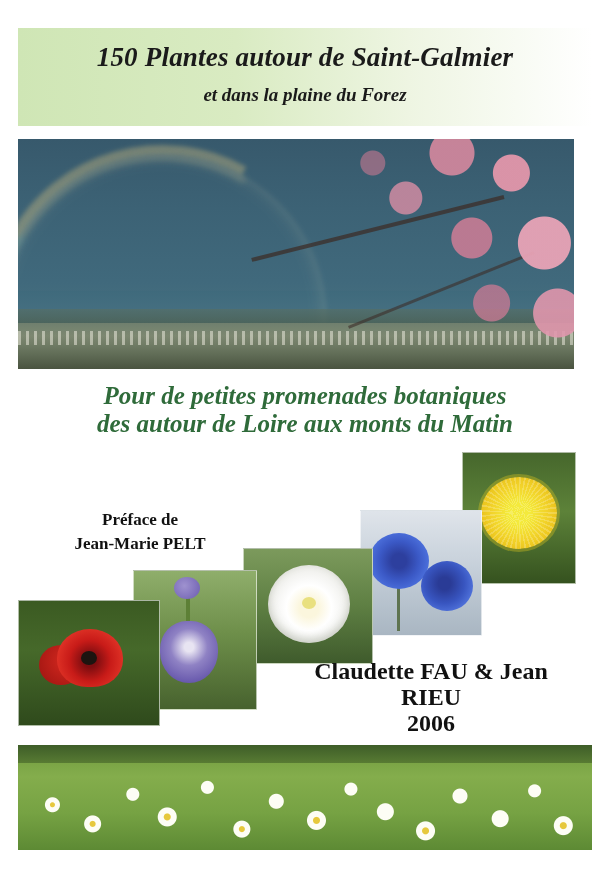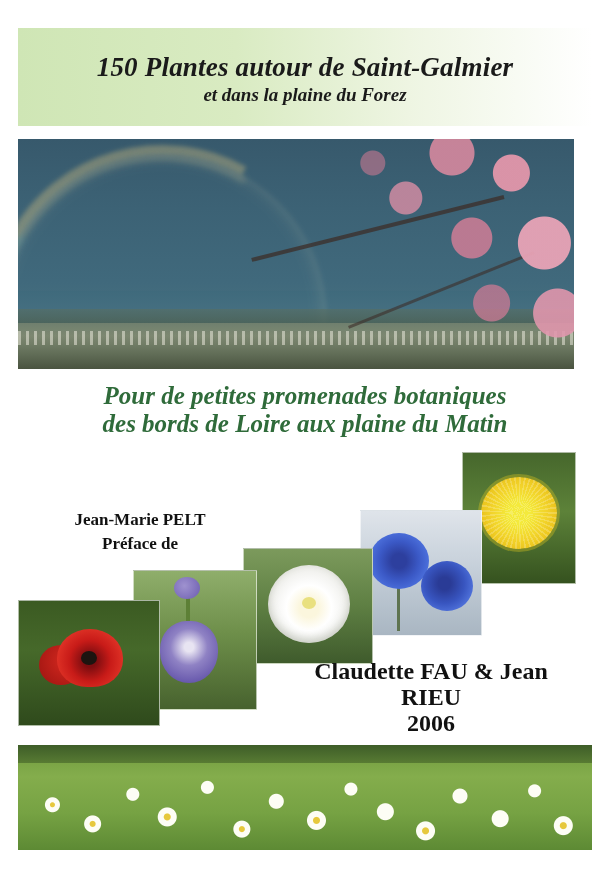--- a/index.html
+++ b/index.html
@@ -33,21 +33,20 @@
     position: absolute;
     left: 0;
     top: 14px;
     width: 574px;
     text-align: center;
     font-size: 27px;
     font-style: italic;
     font-weight: bold;
     color: #1a1a1a;
     letter-spacing: 0.2px;
-    margin-top: 10px;
   }
   .title-sub {
     position: absolute;
     left: 0;
     top: 56px;
     width: 574px;
     text-align: center;
     font-size: 19px;
     font-style: italic;
     font-weight: bold;
@@ -355,21 +354,21 @@
     <div class="rainbow2"></div>
     <div class="hero-hill"></div>
     <div class="hero-town"></div>
     <div class="branch"></div>
     <div class="branch2"></div>
     <div class="blossom"></div>
   </div>
 
   <div class="green-sub">
     <div>Pour de petites promenades botaniques</div>
-    <div>des bords de Loire aux plaine du Matin</div>
+    <div>des autour de Loire aux monts du Matin</div>
   </div>
 
   <div class="flower f-dandelion">
     <div class="d-flower"></div>
     <div class="d-rays"></div>
   </div>
 
   <div class="flower f-cornflower">
     <div class="cstem"></div>
     <div class="c1"></div>
@@ -387,22 +386,22 @@
     <div class="v-flower"></div>
   </div>
 
   <div class="flower f-poppy">
     <div class="petal2"></div>
     <div class="petal"></div>
     <div class="center"></div>
   </div>
 
   <div class="preface">
+    <div>Préface de</div>
     <div>Jean-Marie PELT</div>
-    <div>Préface de</div>
   </div>
 
   <div class="authors">
     <div>Claudette FAU &amp; Jean RIEU</div>
     <div>2006</div>
   </div>
 
   <div class="meadow">
     <div class="hedge"></div>
     <div class="daisies"></div>

